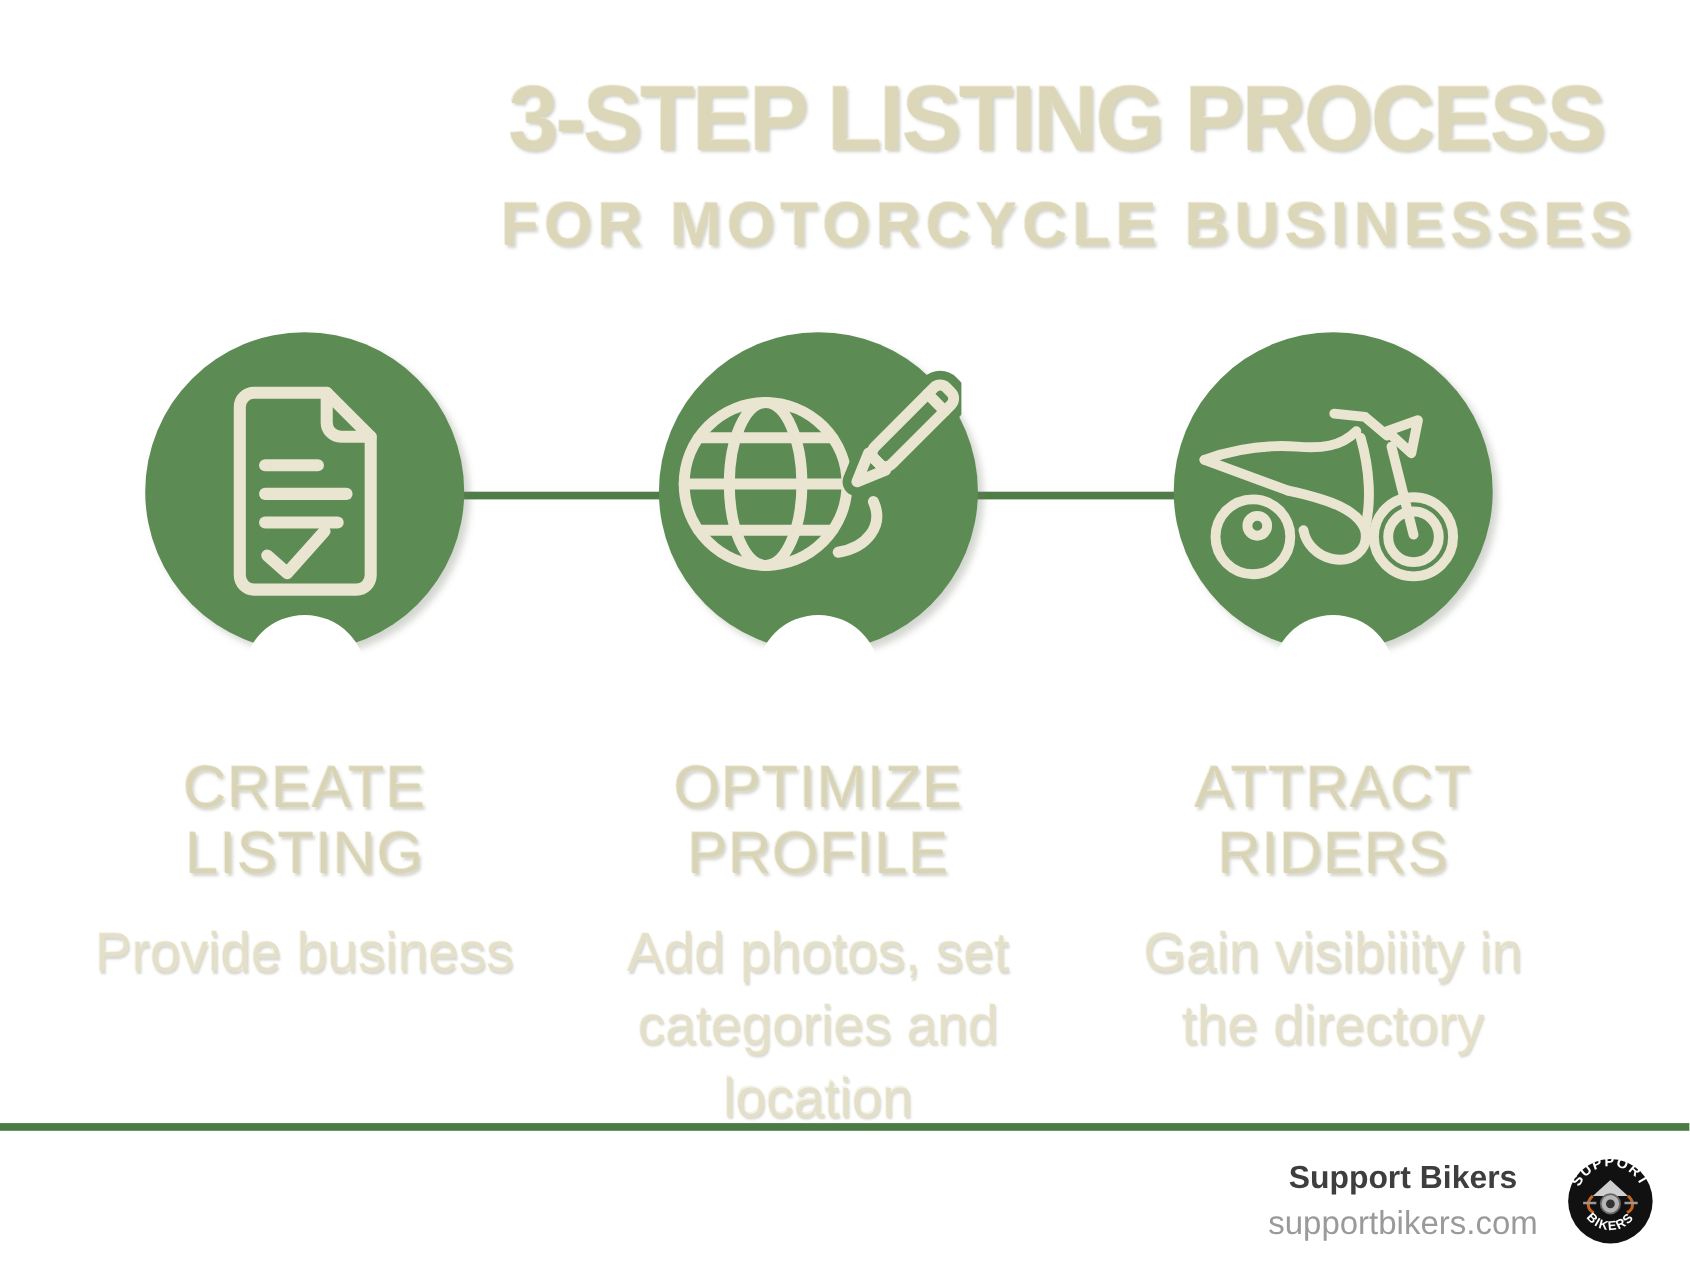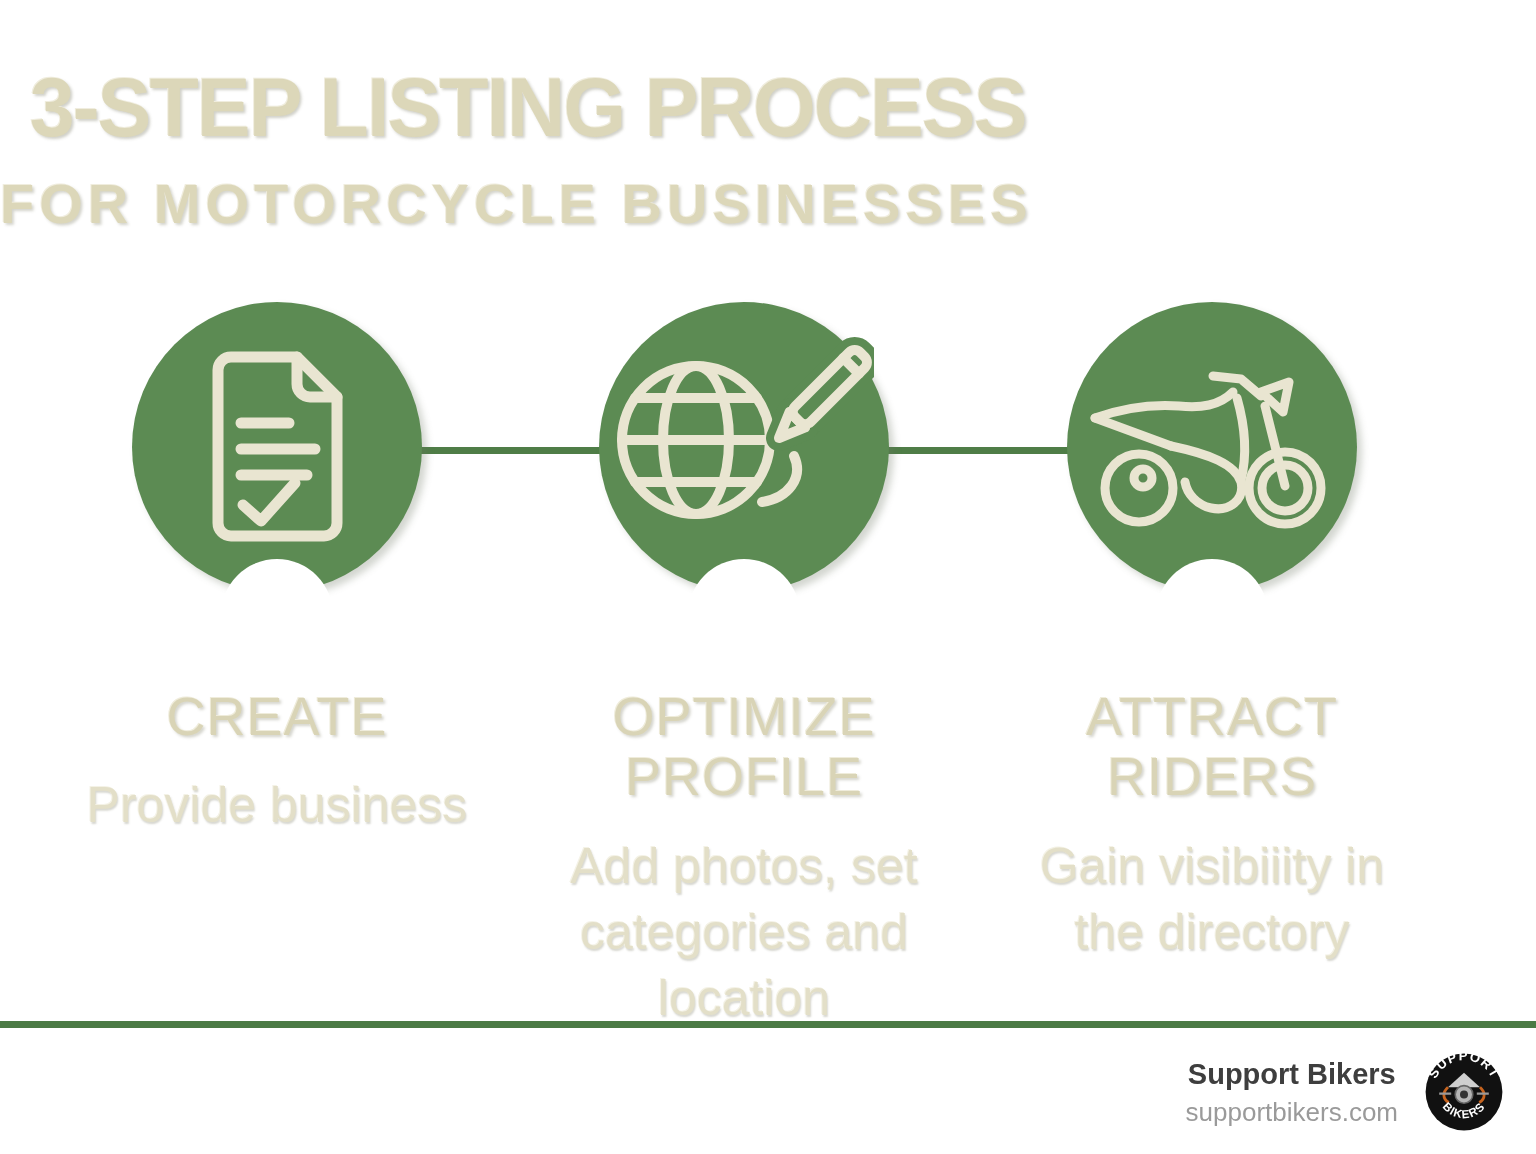--- a/index.html
+++ b/index.html
@@ -10,21 +10,21 @@
     position: relative;
     overflow: hidden;
   }
   .page { position: absolute; inset: 0; }
 
   
   .title-block {
     position: absolute;
     top: 62px; left: 0;
     width: 1488px;            
-    text-align: left;
+    text-align: right;
   }
   .main-title {
     font-size: 84px;
     font-weight: 700;
     letter-spacing: -2px;
     color: #dcd7b9;
     text-shadow: -1px -1px 0 #f0edde, 2px 2px 3px rgba(100,100,72,0.30);
     line-height: 1.08;
     transform: scaleX(0.96);
   }
@@ -121,21 +121,21 @@
   }
   .footer-text { text-align: center; }
   .brand-name {
     font-size: 29px;
     font-weight: 700;
     color: #3e3e3e;
     line-height: 1.15;
   }
   .brand-site {
     margin-top: 7px;
-    font-size: 26px;
+    font-size: 30px;
     font-weight: 400;
     color: #9a9a9a;
     line-height: 1.1;
   }
 </style>
 </head>
 <body>
 
 <div class="page">
 
@@ -154,20 +154,21 @@
         <path d="M44,76 H92"></path>
         <path d="M44,102 H118"></path>
         <path d="M44,128 H110"></path>
         <path d="M46,158 L64,174 L98,136"></path>
       </svg>
       <div class="notch"></div>
     </div>
     <div class="step-number">1</div>
     <div class="step-title">
       <span>CREATE</span><br>
+      <span>LISTING</span>
     </div>
     <div class="step-desc">
       <span>Provide business</span><br>
     </div>
   </section>
 
   <section class="step step-2">
     <div class="circle">
       <svg class="icon-svg globe-shift" width="260" height="220" viewBox="0 0 260 220" fill="none" stroke="#e9e5d1" stroke-width="10" stroke-linecap="round" stroke-linejoin="round">
 

